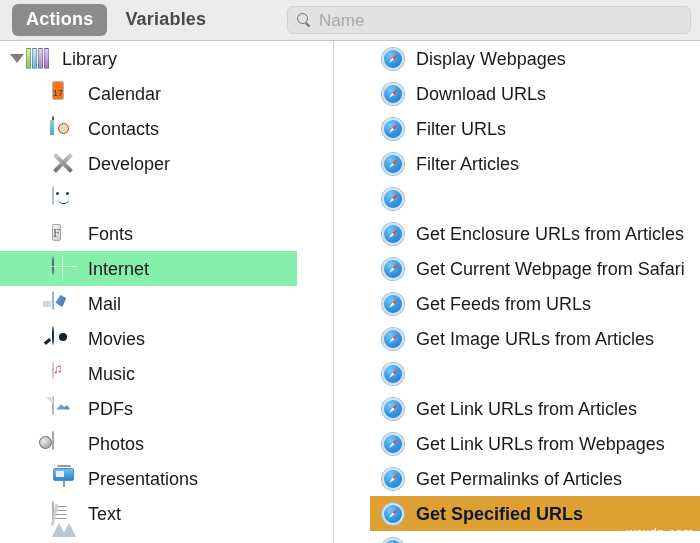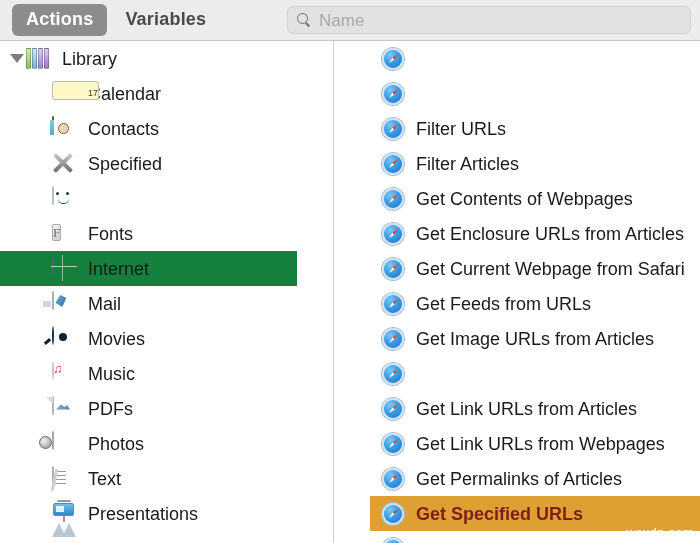--- a/index.html
+++ b/index.html
@@ -131,21 +131,21 @@
 
   
   .side-row {
     height: 35px;
     display: flex;
     align-items: center;
     padding-left: 8px;
     box-sizing: border-box;
     position: relative;
   }
-  .side-row.selected { background: #15803d; }
+  .side-row.selected { background: #86efac; }
 
   .disclosure {
     width: 18px;
     flex: 0 0 18px;
     display: flex;
     align-items: center;
     justify-content: center;
   }
   .tri-down {
     width: 0; height: 0;
@@ -174,24 +174,23 @@
   .ic-library i {
     display: block; width: 5px; height: 21px;
     border: 1px solid rgba(0,0,0,.25); box-sizing: border-box; border-radius: 1px;
   }
   .ic-library i:nth-child(1) { background: linear-gradient(180deg,#d5efb0,#8fc45c); }
   .ic-library i:nth-child(2) { background: linear-gradient(180deg,#cfe9f7,#6fb6e0); }
   .ic-library i:nth-child(3) { background: linear-gradient(180deg,#ddd1f2,#9b86d6); }
   .ic-library i:nth-child(4) { background: linear-gradient(180deg,#e0cdf5,#a96fd0); }
 
   .ic-calendar {
-    width: 22px; height: 22px; background: #fef9c3;
+    width: 22px; height: 22px; background: #f97316;
     border: 1px solid #b9b9b9; border-radius: 3px; overflow: hidden;
     box-sizing: border-box;
-    padding-left: 35px;
   }
   .ic-calendar .top { height: 7px; background: #e03b2f; }
   .ic-calendar .num {
     font-size: 9px; text-align: center; color: #3a3a3a;
     line-height: 13px; font-family: "Liberation Sans", sans-serif;
   }
 
   .ic-contacts {
     width: 21px; height: 23px; border-radius: 2px 4px 4px 2px;
     background: linear-gradient(135deg,#c08b42,#9c6a2c);
@@ -389,21 +388,21 @@
     background: linear-gradient(90deg,#ffffff 0 50%, #e6422f 50% 100%);
     clip-path: polygon(0 50%, 50% 0, 100% 50%, 50% 100%);
     transform: rotate(-45deg);
   }
   .act-label {
     font-size: 18px;
     color: #1a1a1a;
     line-height: 1;
     white-space: nowrap;
   }
-  .act-row.selected .act-label { color: #7f1d1d; font-weight: bold; }
+  .act-row.selected .act-label { color: #0f172a; font-weight: bold; }
 
   .watermark {
     position: absolute;
     right: 6px;
     bottom: 3px;
     font-size: 13px;
     color: #ffffff;
     font-family: "Liberation Sans", sans-serif;
     letter-spacing: .3px;
     opacity: .95;
@@ -464,21 +463,21 @@
           <span class="ic-contacts"></span>
         </span>
         <span class="side-label">Contacts</span>
       </div>
 
       <div class="side-row">
         <span class="indent"></span>
         <span class="side-icon">
           <span class="ic-developer"><i></i><i></i></span>
         </span>
-        <span class="side-label">Specified</span>
+        <span class="side-label">Developer</span>
       </div>
 
       <div class="side-row">
         <span class="indent"></span>
         <span class="side-icon">
           <span class="ic-finder"></span>
         </span>
       </div>
 
       <div class="side-row">
@@ -528,71 +527,72 @@
         </span>
         <span class="side-label">PDFs</span>
       </div>
 
       <div class="side-row">
         <span class="indent"></span>
         <span class="side-icon">
           <span class="ic-photos"></span>
         </span>
         <span class="side-label">Photos</span>
-      </div>
-
-      <div class="side-row">
-        <span class="indent"></span>
-        <span class="side-icon">
-          <span class="ic-text"></span>
-        </span>
-        <span class="side-label">Text</span>
       </div>
 
       <div class="side-row">
         <span class="indent"></span>
         <span class="side-icon">
           <span class="ic-present">
             <span class="screen"></span><span class="stand"></span><span class="base"></span>
           </span>
         </span>
         <span class="side-label">Presentations</span>
       </div>
 
       <div class="side-row">
         <span class="indent"></span>
         <span class="side-icon">
+          <span class="ic-text"></span>
+        </span>
+        <span class="side-label">Text</span>
+      </div>
+
+      <div class="side-row">
+        <span class="indent"></span>
+        <span class="side-icon">
           <span class="ic-utilities"><i></i><i></i></span>
         </span>
         <span class="side-label"></span>
       </div>
 
     </div>
 
     <div class="divider"></div>
 
     <div class="actions-pane">
 
       <div class="act-row">
         <span class="safari-icon"></span>
-      </div>
-      <div class="act-row">
-        <span class="safari-icon"></span>
+        <span class="act-label">Display Webpages</span>
+      </div>
+      <div class="act-row">
+        <span class="safari-icon"></span>
+        <span class="act-label">Download URLs</span>
       </div>
       <div class="act-row">
         <span class="safari-icon"></span>
         <span class="act-label">Filter URLs</span>
       </div>
       <div class="act-row">
         <span class="safari-icon"></span>
         <span class="act-label">Filter Articles</span>
       </div>
       <div class="act-row">
         <span class="safari-icon"></span>
-        <span class="act-label">Get Contents of Webpages</span>
       </div>
       <div class="act-row">
         <span class="safari-icon"></span>
         <span class="act-label">Get Enclosure URLs from Articles</span>
       </div>
       <div class="act-row">
         <span class="safari-icon"></span>
         <span class="act-label">Get Current Webpage from Safari</span>
       </div>
       <div class="act-row">

